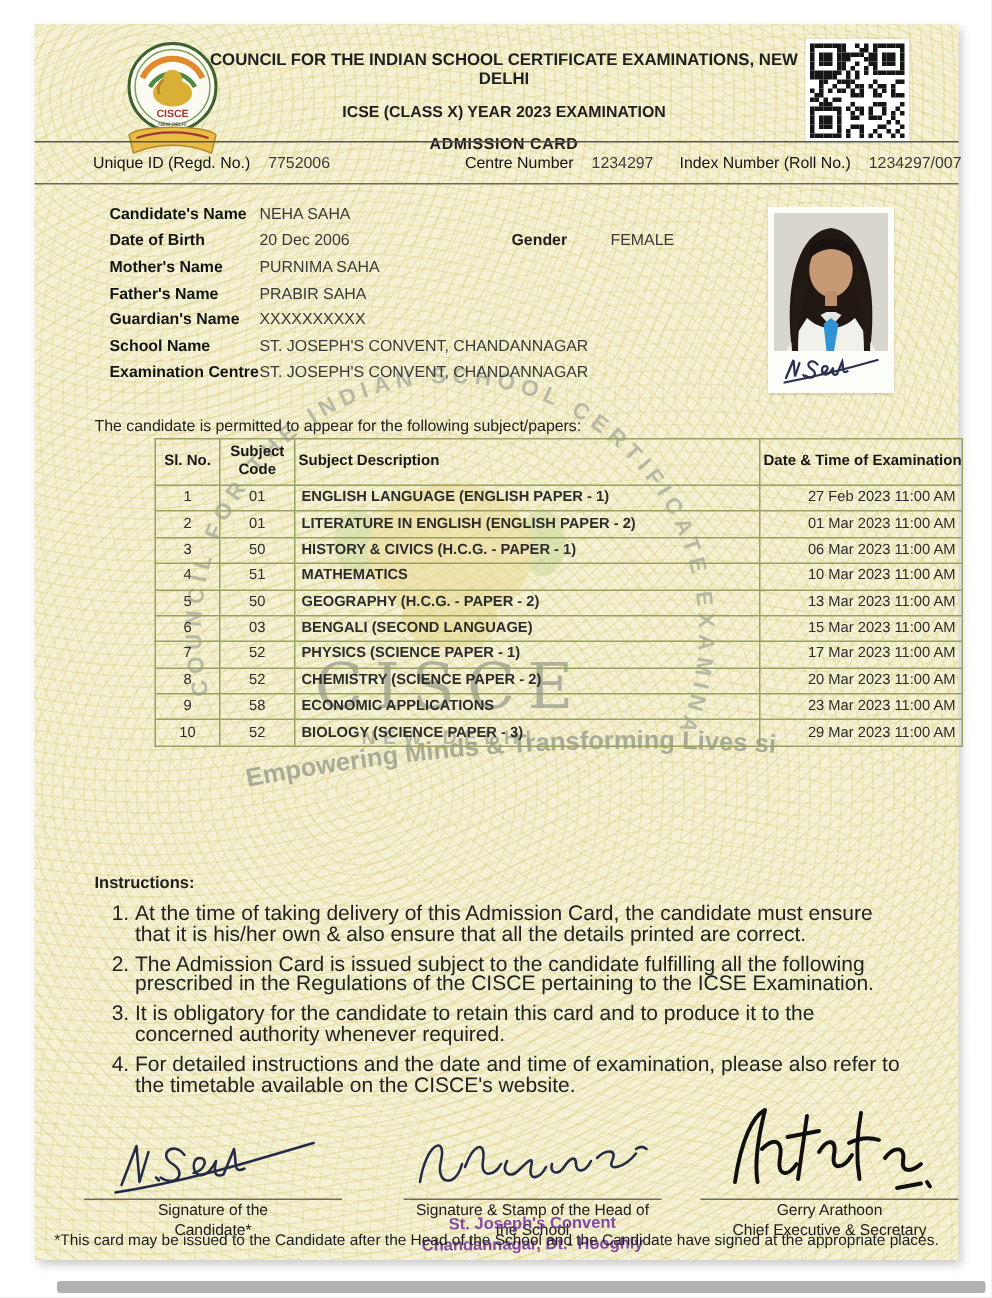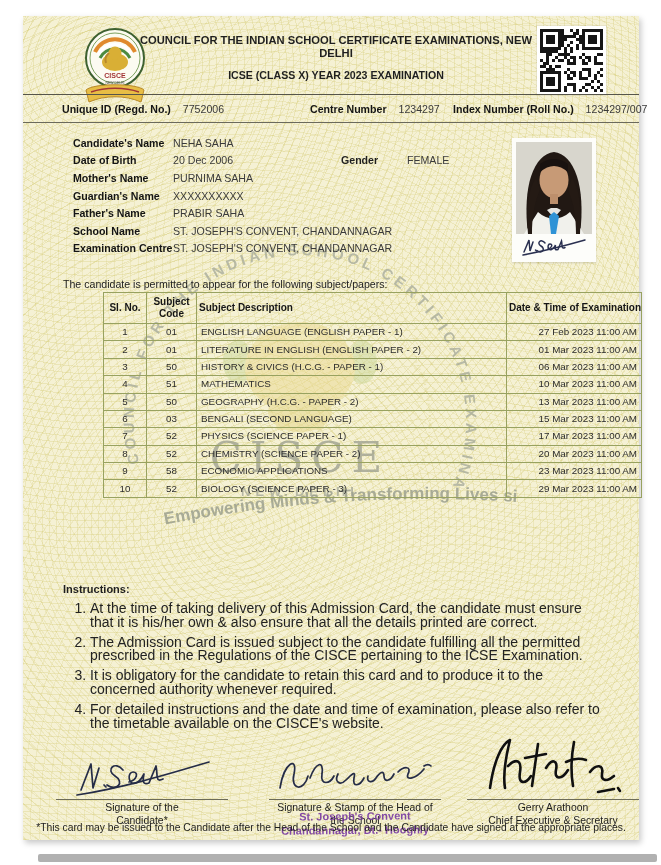--- a/index.html
+++ b/index.html
@@ -35,21 +35,21 @@
   .hdr .l2{font-size:10.6px;font-weight:bold;margin-top:9px;}
   .hdr .l3{font-size:10.6px;font-weight:bold;margin-top:9px;letter-spacing:.4px;}
   .qr{position:absolute;left:514px;top:10px;display:grid;grid-template-columns:repeat(21,3px);
       grid-auto-rows:3px;background:#fff;padding:3px;box-shadow:0 0 0 1px rgba(0,0,0,.05);}
   .qb{background:#161616;}
 
   
   .id-row{position:absolute;left:0;right:0;top:78px;height:27px;
           border-top:1px solid #56554a;border-bottom:1px solid #6b6a5c;font-size:10.6px;}
   .idg{position:absolute;top:50%;transform:translateY(-50%);white-space:nowrap;}
-  .idg .lbl{font-weight:bold;color:#141414;}
+  .idg .lbl{font-weight:normal;color:#141414;}
   .idg .val{margin-left:9px;color:#3a3a3a;}
 
   
   .details{position:absolute;left:50px;top:118px;width:430px;font-size:10.6px;}
   .frow{display:flex;height:17.6px;align-items:center;position:relative;}
   .flabel{width:100px;font-weight:bold;color:#141414;flex:0 0 100px;}
   .fvalue{color:#3a3a3a;white-space:nowrap;}
   .gender{position:absolute;left:268px;top:0;height:100%;display:flex;align-items:center;}
   .gender .glabel{font-weight:bold;width:48px;}
   .gender .gvalue{color:#3a3a3a;margin-left:18px;}
@@ -61,21 +61,21 @@
 
   .permit{position:absolute;left:40px;top:262px;font-size:10.6px;color:#222;}
 
   
   .subjects{position:absolute;left:80px;top:276px;width:518px;border-collapse:collapse;table-layout:fixed;}
   .subjects th,.subjects td{border:1px solid #98a260;background:transparent;}
   .subjects th{font-size:10px;font-weight:bold;padding:3px 2px;line-height:12px;color:#161616;}
   .subjects td{font-size:9.8px;padding:2.2px 4px;color:#2c2c2c;line-height:12px;}
   .col-sl{width:38px;text-align:center;}
   .col-code{width:45px;text-align:center;}
-  .col-desc{width:305px;text-align:left;padding-left:7px;}
+  .col-desc{width:305px;text-align:left;padding-left:7px;font-weight:bold;}
   .col-date{width:130px;text-align:right;white-space:nowrap;}
 
   
   .instructions{position:absolute;left:40px;top:567px;right:30px;}
   .instructions h3{margin:0;font-size:11px;font-weight:bold;}
   .instructions ol{margin:7px 0 0 0;padding-left:27px;}
   .instructions li{font-size:14px;line-height:13.6px;margin-bottom:6.5px;color:#222;}
 
   
   .sig{position:absolute;top:718px;width:172px;text-align:center;}
@@ -134,20 +134,21 @@
         <path d="M28,27 q-5,4 -3,10" fill="none" stroke="#b8892a" stroke-width="2"></path>
         <text x="34" y="52" text-anchor="middle" font-size="7" font-weight="bold" fill="#a23535" font-family="Liberation Sans, sans-serif">CISCE</text>
         <text x="34" y="58" text-anchor="middle" font-size="3.4" fill="#444" font-family="Liberation Sans, sans-serif">NEW DELHI</text>
         <path d="M5,64 C12,57 56,57 63,64 L60,76 C44,69 24,69 8,76 Z" fill="#e7bd45" stroke="#b8892a" stroke-width="1"></path>
         <path d="M10,66 C24,61 44,61 58,66" fill="none" stroke="#a23535" stroke-width="1.4"></path>
       </svg>
 
       <div class="hdr">
         <div class="l1">COUNCIL FOR THE INDIAN SCHOOL CERTIFICATE EXAMINATIONS, NEW DELHI</div>
         <div class="l2">ICSE (CLASS X) YEAR 2023 EXAMINATION</div>
+        <div class="l3">ADMISSION CARD</div>
       </div>
 
       <div class="qr">
           <div class="qb"></div>
           <div class="qb"></div>
           <div class="qb"></div>
           <div class="qb"></div>
           <div class="qb"></div>
           <div class="qb"></div>
           <div class="qb"></div>
@@ -613,26 +614,26 @@
           <span class="gender">
             <span class="glabel">Gender</span>
             <span class="gvalue">FEMALE</span>
           </span>
         </div>
         <div class="frow">
           <span class="flabel">Mother's Name</span>
           <span class="fvalue">PURNIMA SAHA</span>
         </div>
         <div class="frow">
+          <span class="flabel">Father's Name</span>
+          <span class="fvalue">PRABIR SAHA</span>
+        </div>
+        <div class="frow">
           <span class="flabel">Guardian's Name</span>
           <span class="fvalue">XXXXXXXXXX</span>
-        </div>
-        <div class="frow">
-          <span class="flabel">Father's Name</span>
-          <span class="fvalue">PRABIR SAHA</span>
         </div>
         <div class="frow">
           <span class="flabel">School Name</span>
           <span class="fvalue">ST. JOSEPH'S CONVENT, CHANDANNAGAR</span>
         </div>
         <div class="frow">
           <span class="flabel">Examination Centre</span>
           <span class="fvalue">ST. JOSEPH'S CONVENT, CHANDANNAGAR</span>
         </div>
       </div>
@@ -733,21 +734,21 @@
               <td class="col-desc">BIOLOGY (SCIENCE PAPER - 3)</td>
               <td class="col-date">29 Mar 2023 11:00 AM</td>
             </tr>
           </tbody>
       </table>
 
       <div class="instructions">
         <h3>Instructions:</h3>
         <ol>
             <li>At the time of taking delivery of this Admission Card, the candidate must ensure that it is his/her own &amp; also ensure that all the details printed are correct.</li>
-            <li>The Admission Card is issued subject to the candidate fulfilling all the permitted prescribed in the Regulations of the CISCE pertaining to the ICSE Examination.</li>
+            <li>The Admission Card is issued subject to the candidate fulfilling all the following prescribed in the Regulations of the CISCE pertaining to the ICSE Examination.</li>
             <li>It is obligatory for the candidate to retain this card and to produce it to the concerned authority whenever required.</li>
             <li>For detailed instructions and the date and time of examination, please also refer to the timetable available on the CISCE's website.</li>
           </ol>
       </div>
 
       <div class="sig sig-cand">
         <div class="sig-art">
           <svg width="150" height="46" viewBox="0 0 150 46">
             <g fill="none" stroke="#252c47" stroke-width="1.8" stroke-linecap="round">
               <path d="M14,38 L24,12 L26,36 L32,16"></path>

